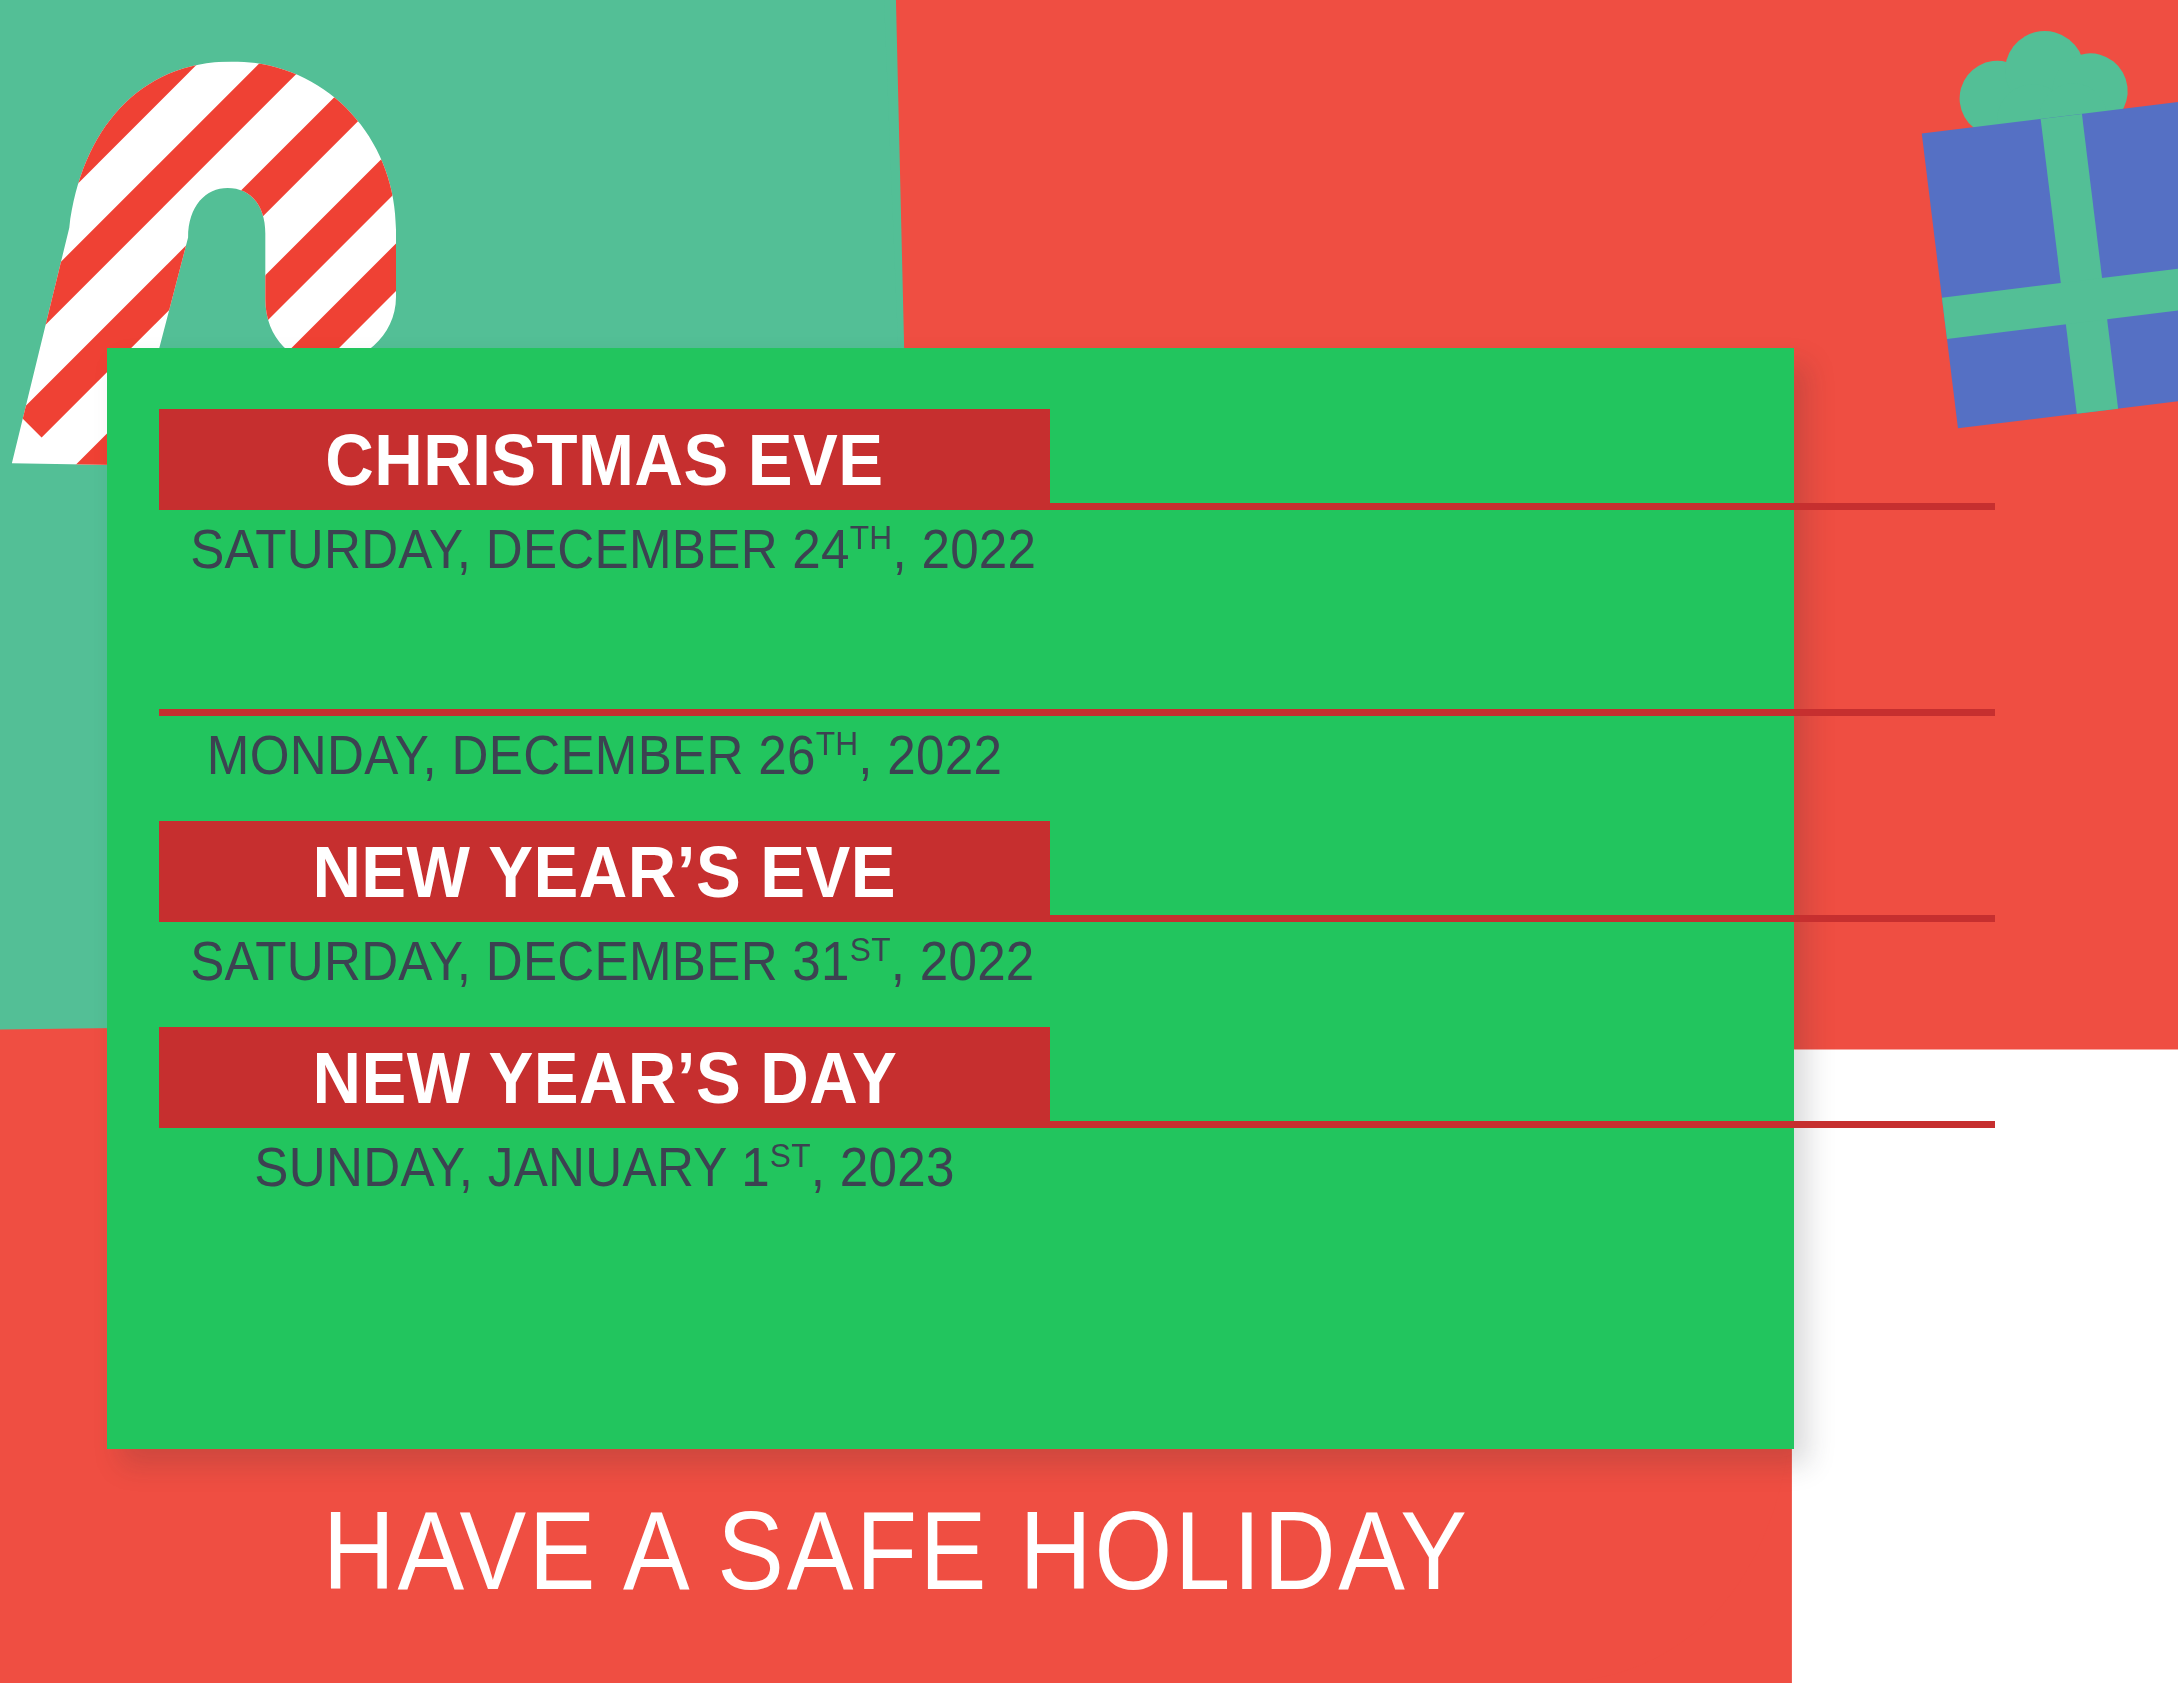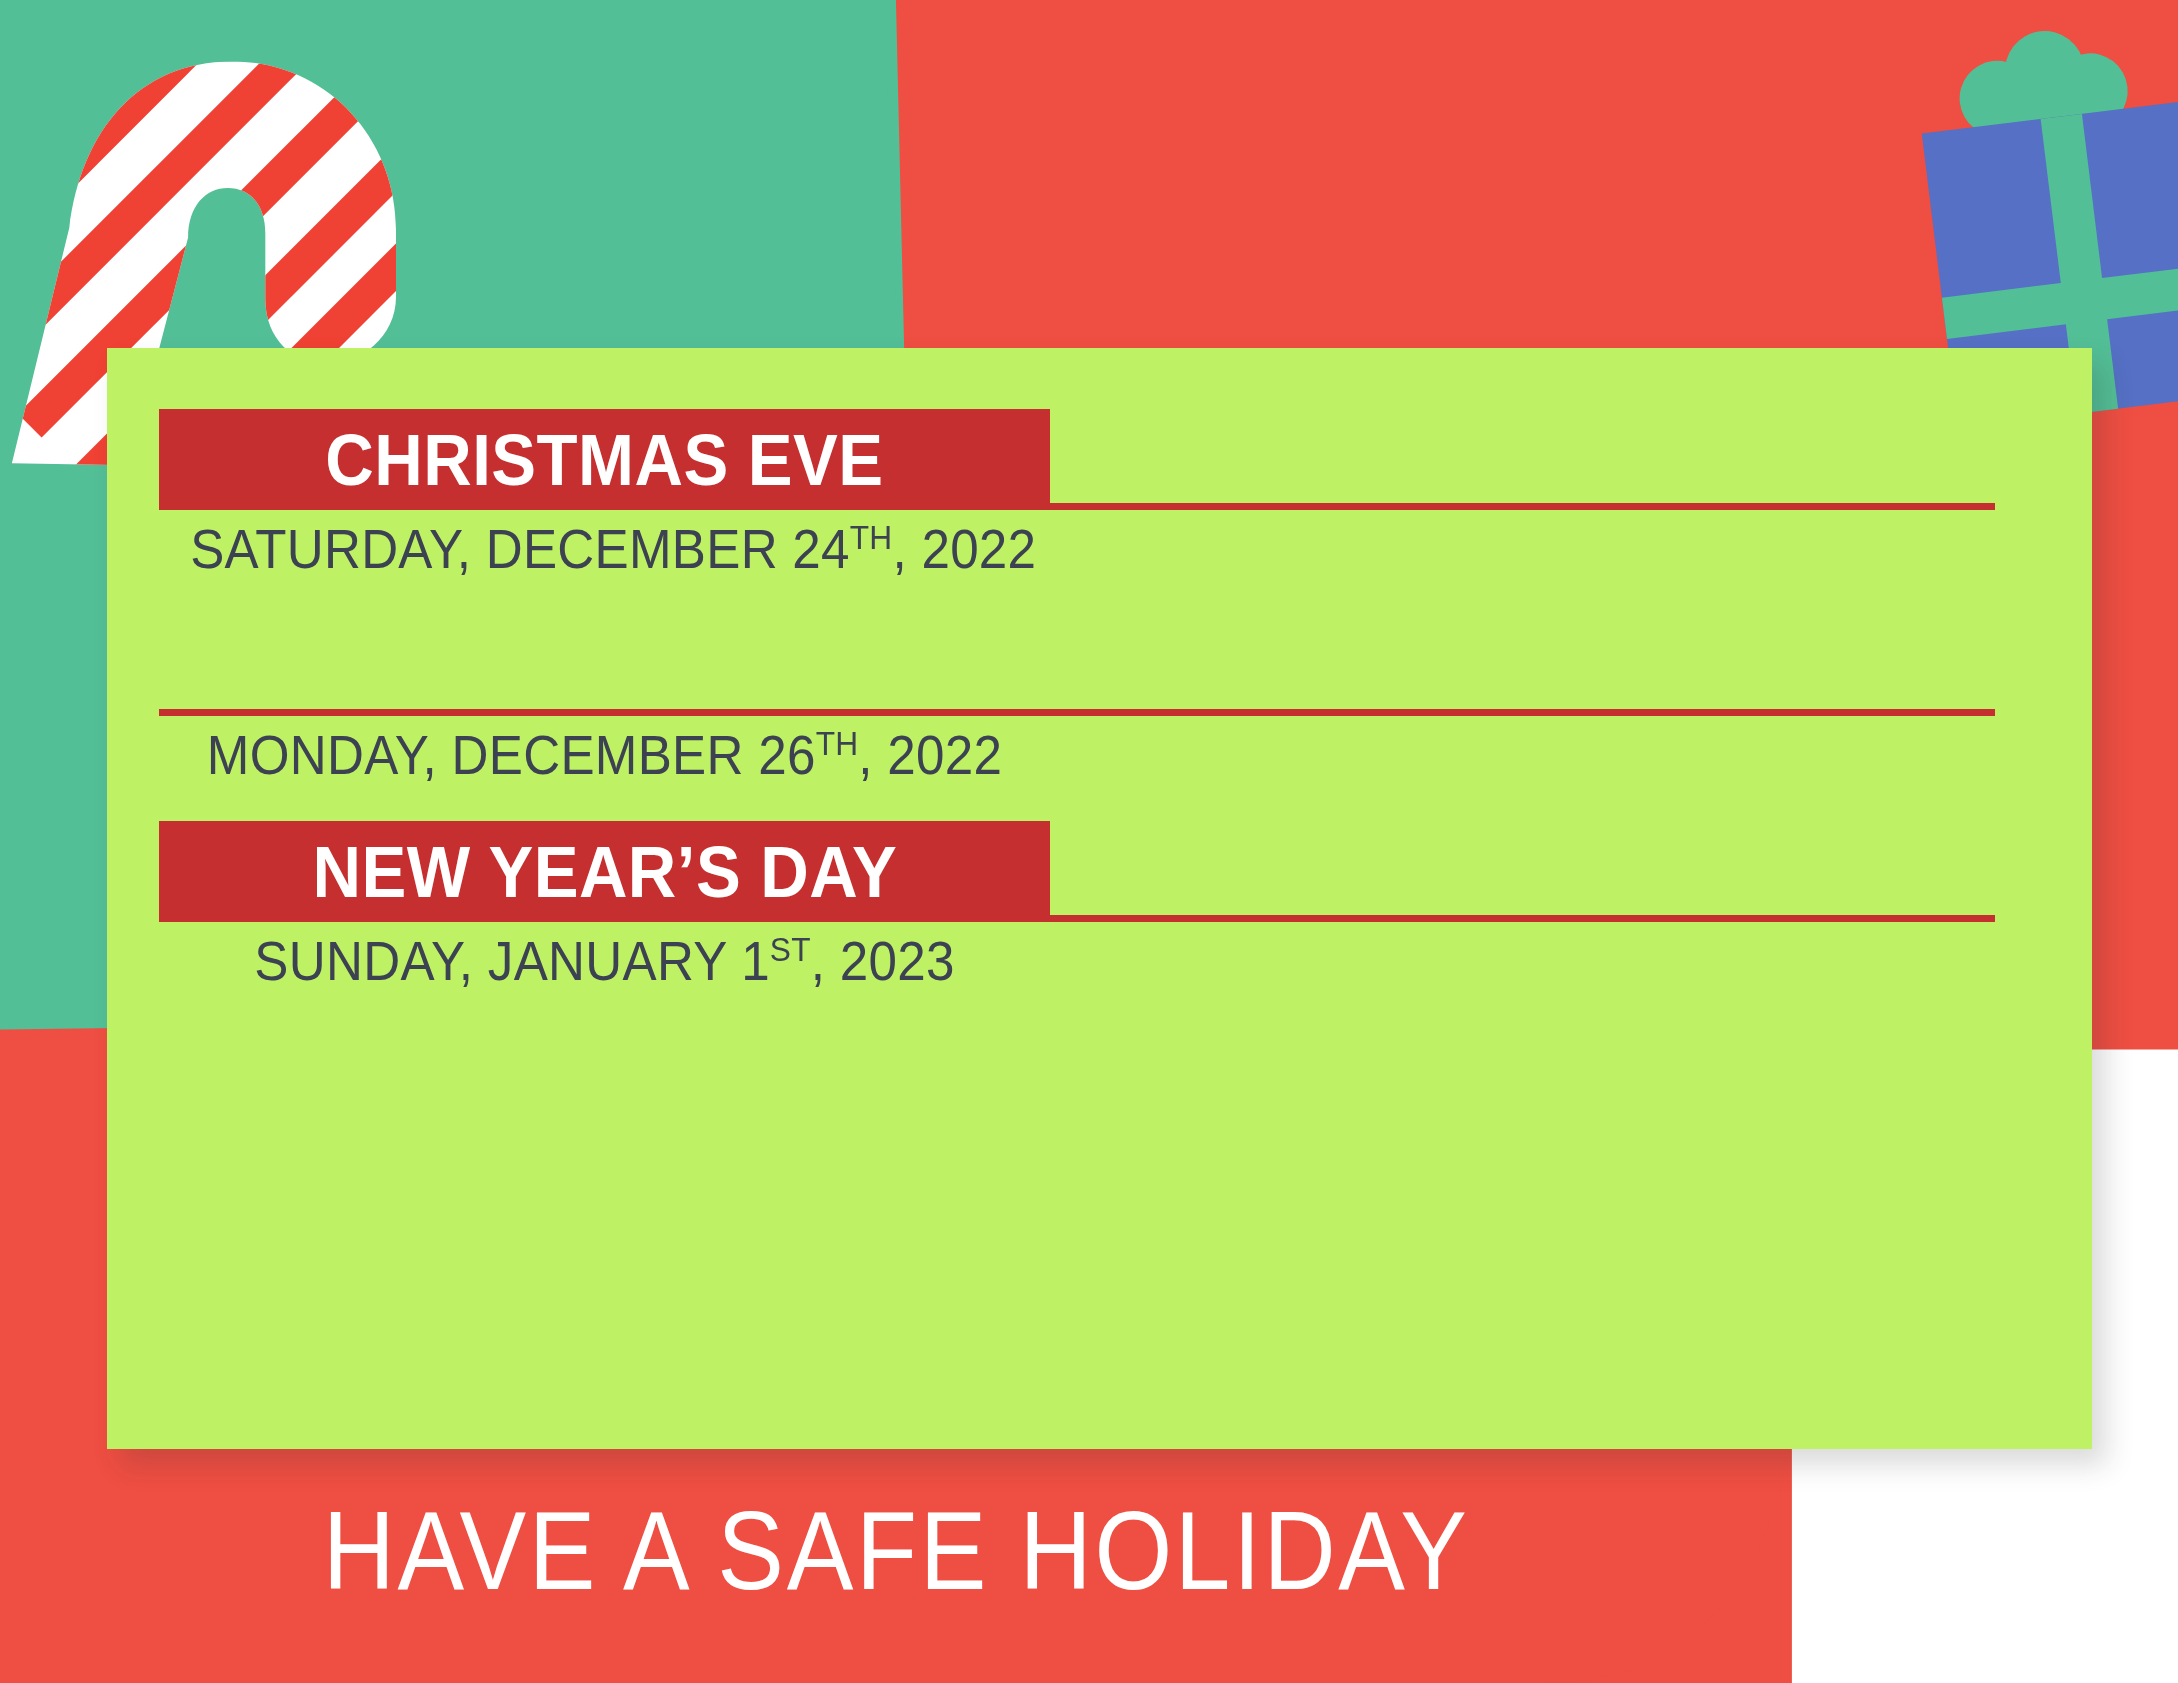--- a/index.html
+++ b/index.html
@@ -49,23 +49,23 @@
     transform: scaleX(0.94);
     transform-origin: center center;
     white-space: nowrap;
   }
 
   
   .card {
     position: absolute;
     left: 107px;
     top: 348px;
-    width: 1985px;
+    width: 1687px;
     height: 1101px;
-    background: #bef264;
+    background: #22c55e;
     box-shadow: 14px 16px 26px rgba(40,40,45,0.17);
   }
 
   .rows {
     position: absolute;
     left: 25px;
     top: 61px;
     width: 1935px;
   }
 
@@ -229,20 +229,27 @@
           <div class="rule"></div>
           <div class="banner">
             <span class="banner-label">CHRISTMAS EVE</span>
           </div>
           <div class="date"><span>SATURDAY, DECEMBER 24</span><sup>TH</sup><span>, 2022</span></div>
         </div>
         <div class="row">
           <div class="rule"></div>
           <div class="date"><span>MONDAY, DECEMBER 26</span><sup>TH</sup><span>, 2022</span></div>
         </div>
+        <div class="row">
+          <div class="rule"></div>
+          <div class="banner">
+            <span class="banner-label">NEW YEAR’S EVE</span>
+          </div>
+          <div class="date"><span>SATURDAY, DECEMBER 31</span><sup>ST</sup><span>, 2022</span></div>
+        </div>
         <div class="row last">
           <div class="rule"></div>
           <div class="banner">
             <span class="banner-label">NEW YEAR’S DAY</span>
           </div>
           <div class="date"><span>SUNDAY, JANUARY 1</span><sup>ST</sup><span>, 2023</span></div>
         </div>
       </div>
   </div>
 

